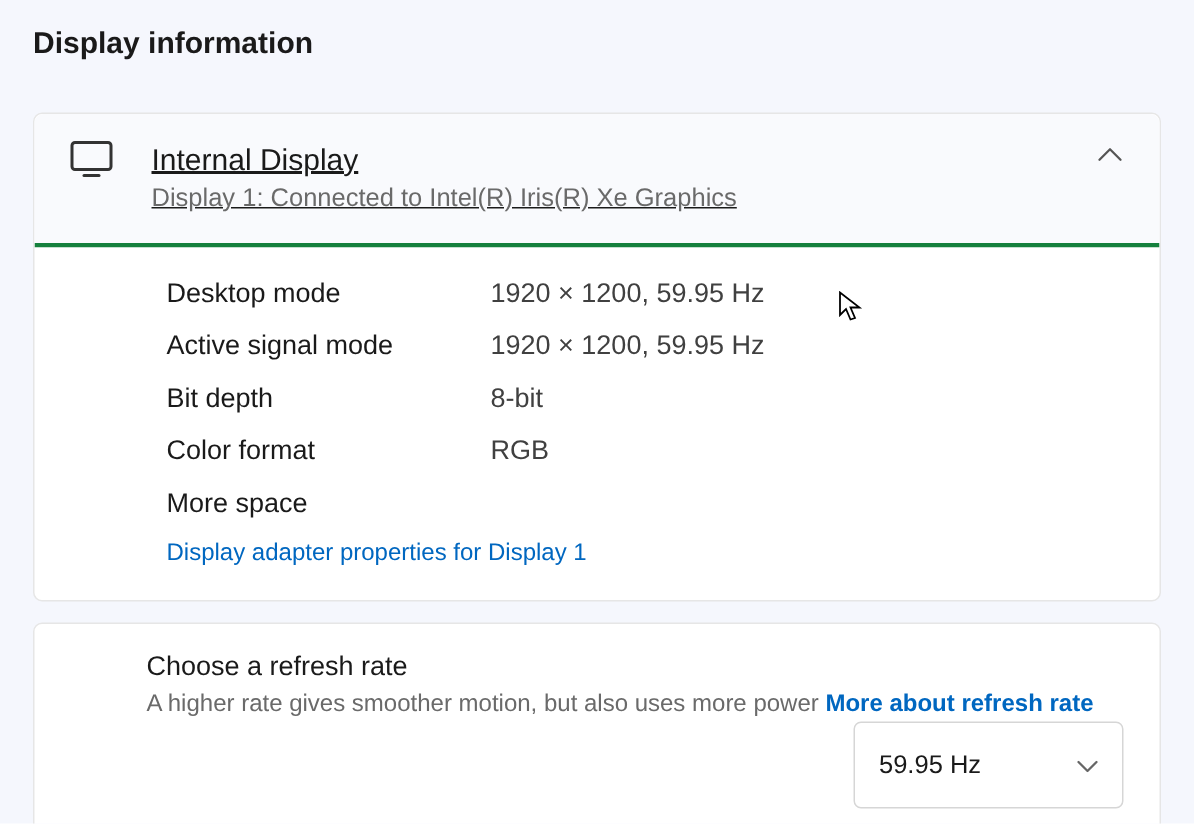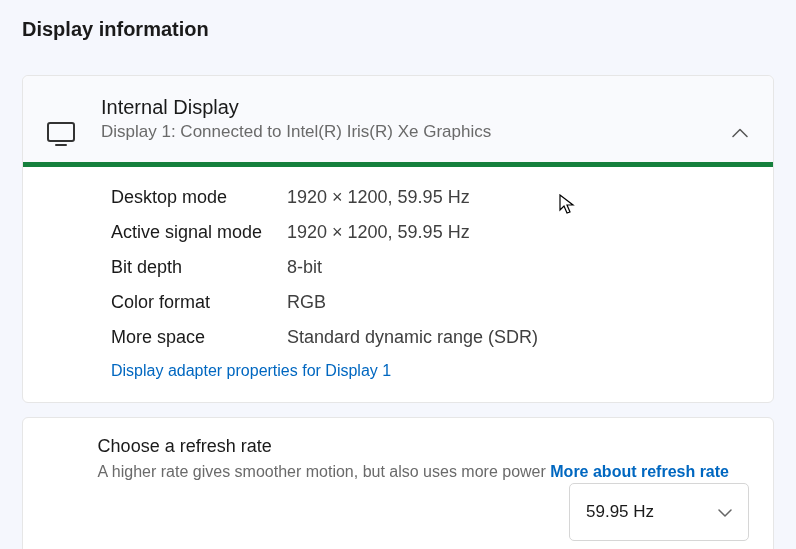--- a/index.html
+++ b/index.html
@@ -23,27 +23,28 @@
       color: #1a1a1a;
     }
     .card {
       background: #ffffff;
       border: 1px solid #e6e6e6;
       border-radius: 6px;
       margin-bottom: 14px;
     }
     .card-header {
       display: flex;
-      align-items: flex-end;
+      align-items: flex-start;
       padding: 18px 24px 20px 24px;
       background: #f9fafd;
-      border-bottom: 5px solid #15803d;
+      border-bottom: 3px solid #15803d;
       border-radius: 6px 6px 0 0;
       cursor: pointer;
       position: relative;
+      text-decoration: underline;
     }
     .monitor-icon {
       width: 28px;
       height: 20px;
       border: 2px solid #333;
       border-radius: 3px;
       margin-right: 26px;
       position: relative;
     }
     .monitor-icon::after {
@@ -78,20 +79,21 @@
       align-items: center;
       justify-content: center;
       color: #555;
     }
     .card-body {
       padding: 20px 24px 22px 24px;
     }
     .info-row {
       display: flex;
       margin-bottom: 14px;
+      gap: 40px;
     }
     .info-label {
       width: 240px;
       font-size: 18px;
       color: #1a1a1a;
       padding-left: 64px;
     }
     .info-value {
       font-size: 18px;
       color: #404040;
@@ -192,21 +194,20 @@
     <div class="info-row">
       <div class="info-label">Bit depth</div>
       <div class="info-value">8-bit</div>
     </div>
     <div class="info-row">
       <div class="info-label">Color format</div>
       <div class="info-value">RGB</div>
     </div>
     <div class="info-row">
       <div class="info-label">More space</div>
-      <div class="info-value">Standard dynamic range (SDR)</div>
     </div>
     <div class="link-row">
       <span class="link">Display adapter properties for Display 1</span>
     </div>
   </div>
 </div>
 
 <div class="card refresh-card">
   <div class="refresh-text">
     <div class="refresh-title">Choose a refresh rate</div>

